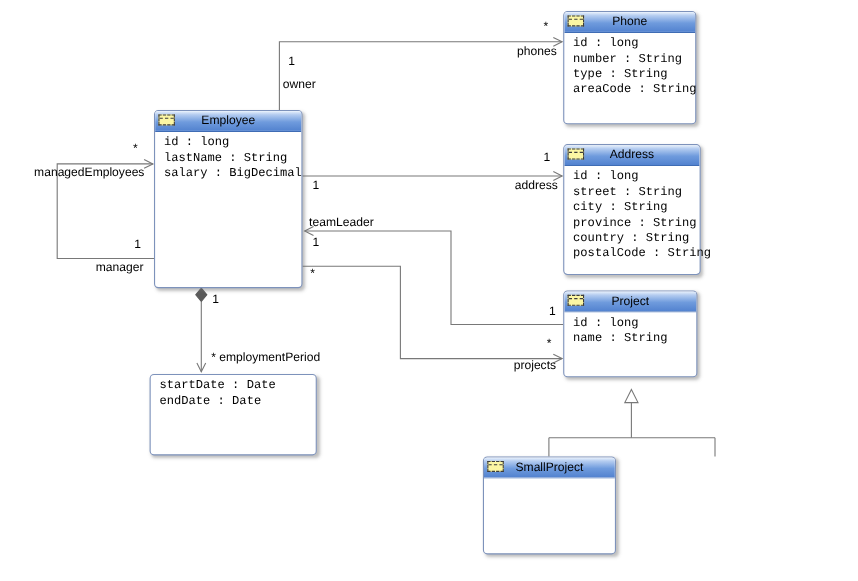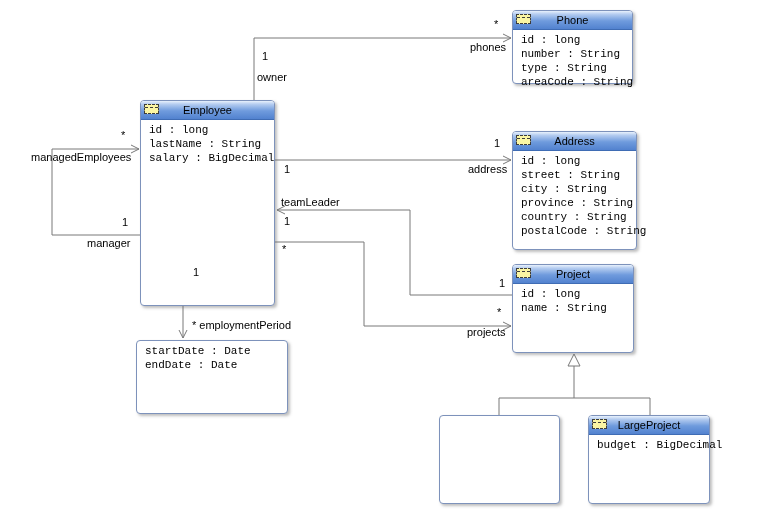--- a/index.html
+++ b/index.html
@@ -75,34 +75,34 @@
 
     <g stroke="#787878" fill="none" stroke-width="1">
       <polygon points="574,354 580,366 568,366" fill="#ffffff"></polygon>
       <polyline points="574,366 574,398"></polyline>
       <polyline points="499,398 650,398"></polyline>
       <polyline points="499,398 499,415"></polyline>
       <polyline points="650,398 650,415"></polyline>
     </g>
   </svg>
 
-  <div class="class-box" style="left:512px;top:10px;width:121px;height:74px">
+  <div class="class-box" style="left:512px;top:10px;width:121px;height:103px">
     <div class="class-header">
       <span class="class-icon"></span>
       <span class="class-title">Phone</span>
     </div>
     <div class="attrs">
       <div class="attr">id : long</div>
       <div class="attr">number : String</div>
       <div class="attr">type : String</div>
       <div class="attr">areaCode : String</div>
     </div>
   </div>
 
-  <div class="class-box" style="left:140px;top:100px;width:135px;height:206px">
+  <div class="class-box" style="left:140px;top:100px;width:135px;height:162px">
     <div class="class-header">
       <span class="class-icon"></span>
       <span class="class-title">Employee</span>
     </div>
     <div class="attrs">
       <div class="attr">id : long</div>
       <div class="attr">lastName : String</div>
       <div class="attr">salary : BigDecimal</div>
     </div>
   </div>
@@ -115,51 +115,46 @@
     <div class="attrs">
       <div class="attr">id : long</div>
       <div class="attr">street : String</div>
       <div class="attr">city : String</div>
       <div class="attr">province : String</div>
       <div class="attr">country : String</div>
       <div class="attr">postalCode : String</div>
     </div>
   </div>
 
-  <div class="class-box" style="left:512px;top:264px;width:122px;height:89px">
+  <div class="class-box" style="left:512px;top:264px;width:122px;height:79px">
     <div class="class-header">
       <span class="class-icon"></span>
       <span class="class-title">Project</span>
     </div>
     <div class="attrs">
       <div class="attr">id : long</div>
       <div class="attr">name : String</div>
     </div>
   </div>
 
   <div class="class-box" style="left:136px;top:340px;width:152px;height:74px">
     <div class="attrs">
       <div class="attr">startDate : Date</div>
       <div class="attr">endDate : Date</div>
     </div>
   </div>
 
   <div class="class-box" style="left:439px;top:415px;width:121px;height:89px">
+    <div class="class-header">
+      <span class="class-icon"></span>
+      <span class="class-title">SmallProject</span>
+    </div>
     <div class="attrs"></div>
   </div>
 
-  <div class="class-box" style="left:588px;top:415px;width:122px;height:89px">
-    <div class="class-header">
-      <span class="class-icon"></span>
-      <span class="class-title">LargeProject</span>
-    </div>
-    <div class="attrs">
-      <div class="attr">budget : BigDecimal</div>
-    </div>
-  </div>
 
   <div class="lbl" style="left:494px;top:19px">*</div>
   <div class="lbl" style="left:470px;top:42px">phones</div>
   <div class="lbl" style="left:262px;top:51px">1</div>
   <div class="lbl" style="left:257px;top:72px">owner</div>
 
   <div class="lbl" style="left:121px;top:130px">*</div>
   <div class="lbl" style="left:31px;top:152px">managedEmployees</div>
   <div class="lbl" style="left:122px;top:217px">1</div>
   <div class="lbl" style="left:87px;top:238px">manager</div>

